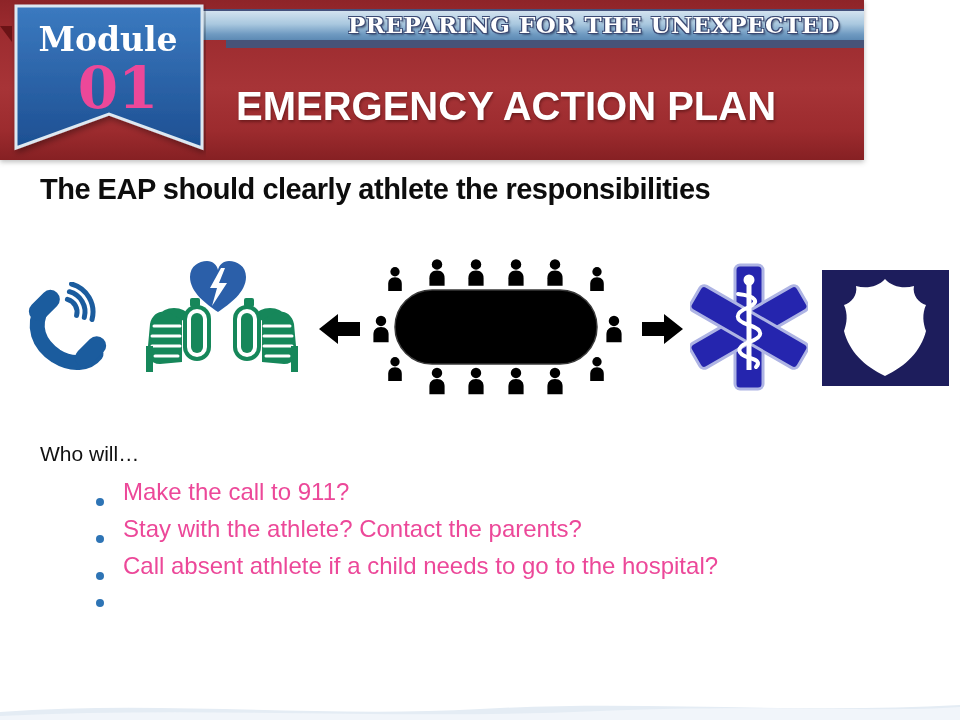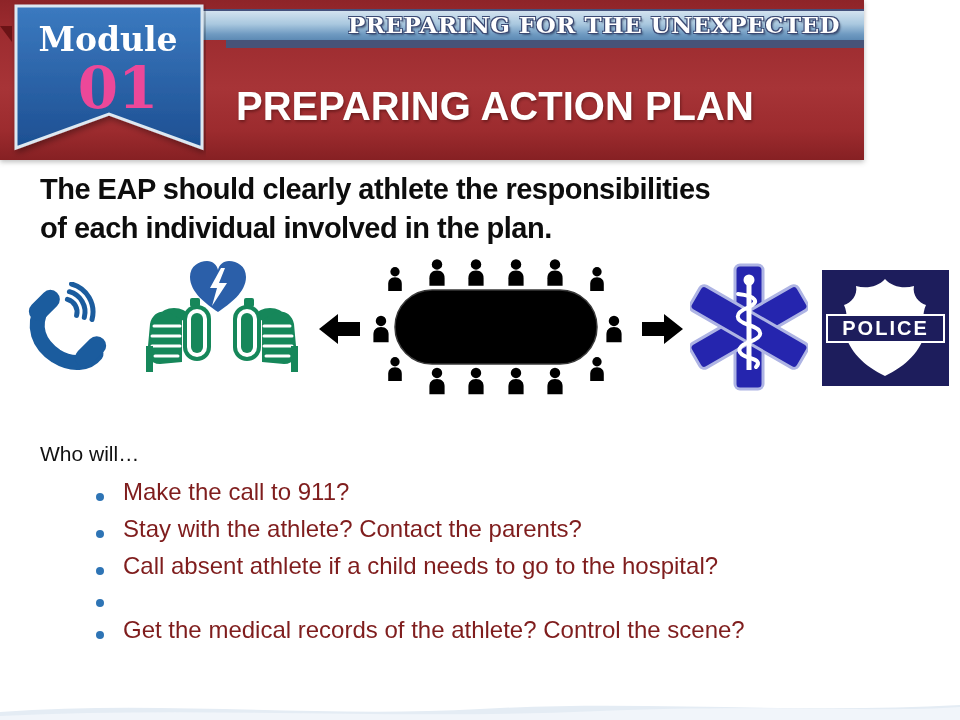--- a/index.html
+++ b/index.html
@@ -39,35 +39,35 @@
   
   .police{position:absolute;left:822px;top:270px;width:127px;height:116px;background:#1d1d5c;}
   .police svg{position:absolute;left:0;top:0;}
   .police-banner{position:absolute;left:4px;right:4px;top:44px;height:25px;background:#1d1d5c;
         border:2px solid #ffffff;color:#ffffff;font-size:20px;letter-spacing:2px;text-align:center;
         line-height:25px;font-weight:600;}
 
   
   .who{position:absolute;left:40px;top:442px;font-size:21px;color:#111111;}
   .bullets{position:absolute;left:96px;top:478px;margin:0;padding:0;list-style:none;}
-  .bullets li{display:flex;align-items:center;margin:0 0 9px 0;font-size:24px;line-height:28px;color:#7f1d1d;}
+  .bullets li{display:flex;align-items:flex-end;margin:0 0 9px 0;font-size:24px;line-height:28px;color:#ec4899;}
   .dot{flex:0 0 auto;width:8px;height:8px;border-radius:50%;background:#2e74b5;margin:10px 19px 0 0;}
 
   
   .footer-wave{position:absolute;left:0;bottom:0;width:960px;height:26px;}
 </style>
 </head>
 <body>
 
 <div class="slide">
 
   <div class="banner">
     <div class="band"></div>
     <div class="banner-text">PREPARING FOR THE UNEXPECTED</div>
-    <div class="slide-title">PREPARING ACTION PLAN</div>
+    <div class="slide-title">EMERGENCY ACTION PLAN</div>
   </div>
 
   <div class="fold"></div>
 
   <div class="module-badge">
     <svg width="200" height="160" viewBox="0 0 200 160">
       <defs>
         <linearGradient id="gBlue" x1="0" y1="0" x2="0" y2="1">
           <stop offset="0" stop-color="#3b7ac0"></stop>
             <stop offset="1" stop-color="#1d4f92"></stop>
@@ -77,21 +77,20 @@
         </filter>
       </defs>
       <path d="M10 6 L196 6 L196 148 L103 114 L10 148 Z" fill="url(#gBlue)" stroke="#dde8f1" stroke-width="3" filter="url(#ds)"></path>
     </svg>
     <div class="module-word">Module</div>
     <div class="module-num">01</div>
   </div>
 
   <div class="heading">
     <div>The EAP should clearly athlete the responsibilities</div>
-    <div>of each individual involved in the plan.</div>
   </div>
 
   <svg class="icon-abs" style="left:24px;top:282px;" width="84" height="90" viewBox="0 0 84 90">
     <g fill="none" stroke="#1b5c9e" stroke-width="5" stroke-linecap="round">
       <path d="M43.4 17.4 A13 13 0 0 1 52.6 33.4"></path>
       <path d="M45.4 9.7 A21 21 0 0 1 60.3 35.4"></path>
       <path d="M47.5 2 A29 29 0 0 1 68 37.5"></path>
     </g>
     <path d="M18 26 C8 44 14 62 32 74 C48 84 64 82 72 72" fill="none" stroke="#1b5c9e" stroke-width="15" stroke-linecap="round"></path>
     <rect x="2" y="14" width="36" height="19" rx="9.5" fill="#1b5c9e" transform="rotate(-45 20 23)"></rect>
@@ -166,43 +165,38 @@
     </g>
     <circle cx="59" cy="18" r="5.5" fill="#ffffff"></circle>
     <rect x="56.5" y="20" width="5" height="88" fill="#ffffff"></rect>
     <path d="M48 32 C66 34 70 40 59 45 C44 51 44 58 59 63 C74 68 74 75 59 80 C46 85 46 92 60 96 C68 98 70 101 66 105" fill="none" stroke="#ffffff" stroke-width="4" stroke-linecap="round"></path>
   </svg>
 
   <div class="police">
     <svg width="127" height="116" viewBox="0 0 127 116">
       <path d="M63 9 C70 17 82 19 92 16 C90 25 97 33 104 35 C100 44 101 53 104 61 C99 81 84 96 63 106 C42 96 27 81 22 61 C25 53 26 44 22 35 C29 33 36 25 34 16 C44 19 56 17 63 9 Z" fill="#ffffff"></path>
     </svg>
-    <div class="police-banner">POLICE</div>
   </div>
 
   <div class="who">Who will…</div>
   <ul class="bullets">
     <li>
         <span class="dot"></span>
         <span>Make the call to 911?</span>
       </li>
     <li>
         <span class="dot"></span>
         <span>Stay with the athlete? Contact the parents?</span>
       </li>
     <li>
         <span class="dot"></span>
         <span>Call absent athlete if a child needs to go to the hospital?</span>
       </li>
     <li>
         <span class="dot"></span>
-      </li>
-    <li>
-        <span class="dot"></span>
-        <span>Get the medical records of the athlete? Control the scene?</span>
       </li>
   </ul>
 
   <svg class="footer-wave" viewBox="0 0 960 26" preserveAspectRatio="none">
     <path d="M0 18 C160 6 320 24 480 15 C640 6 800 20 960 11 L960 26 L0 26 Z" fill="#e4ecf4"></path>
     <path d="M0 22 C200 12 400 26 600 17 C760 10 880 19 960 13 L960 26 L0 26 Z" fill="#f1f5fa"></path>
   </svg>
 
 </div>
 

